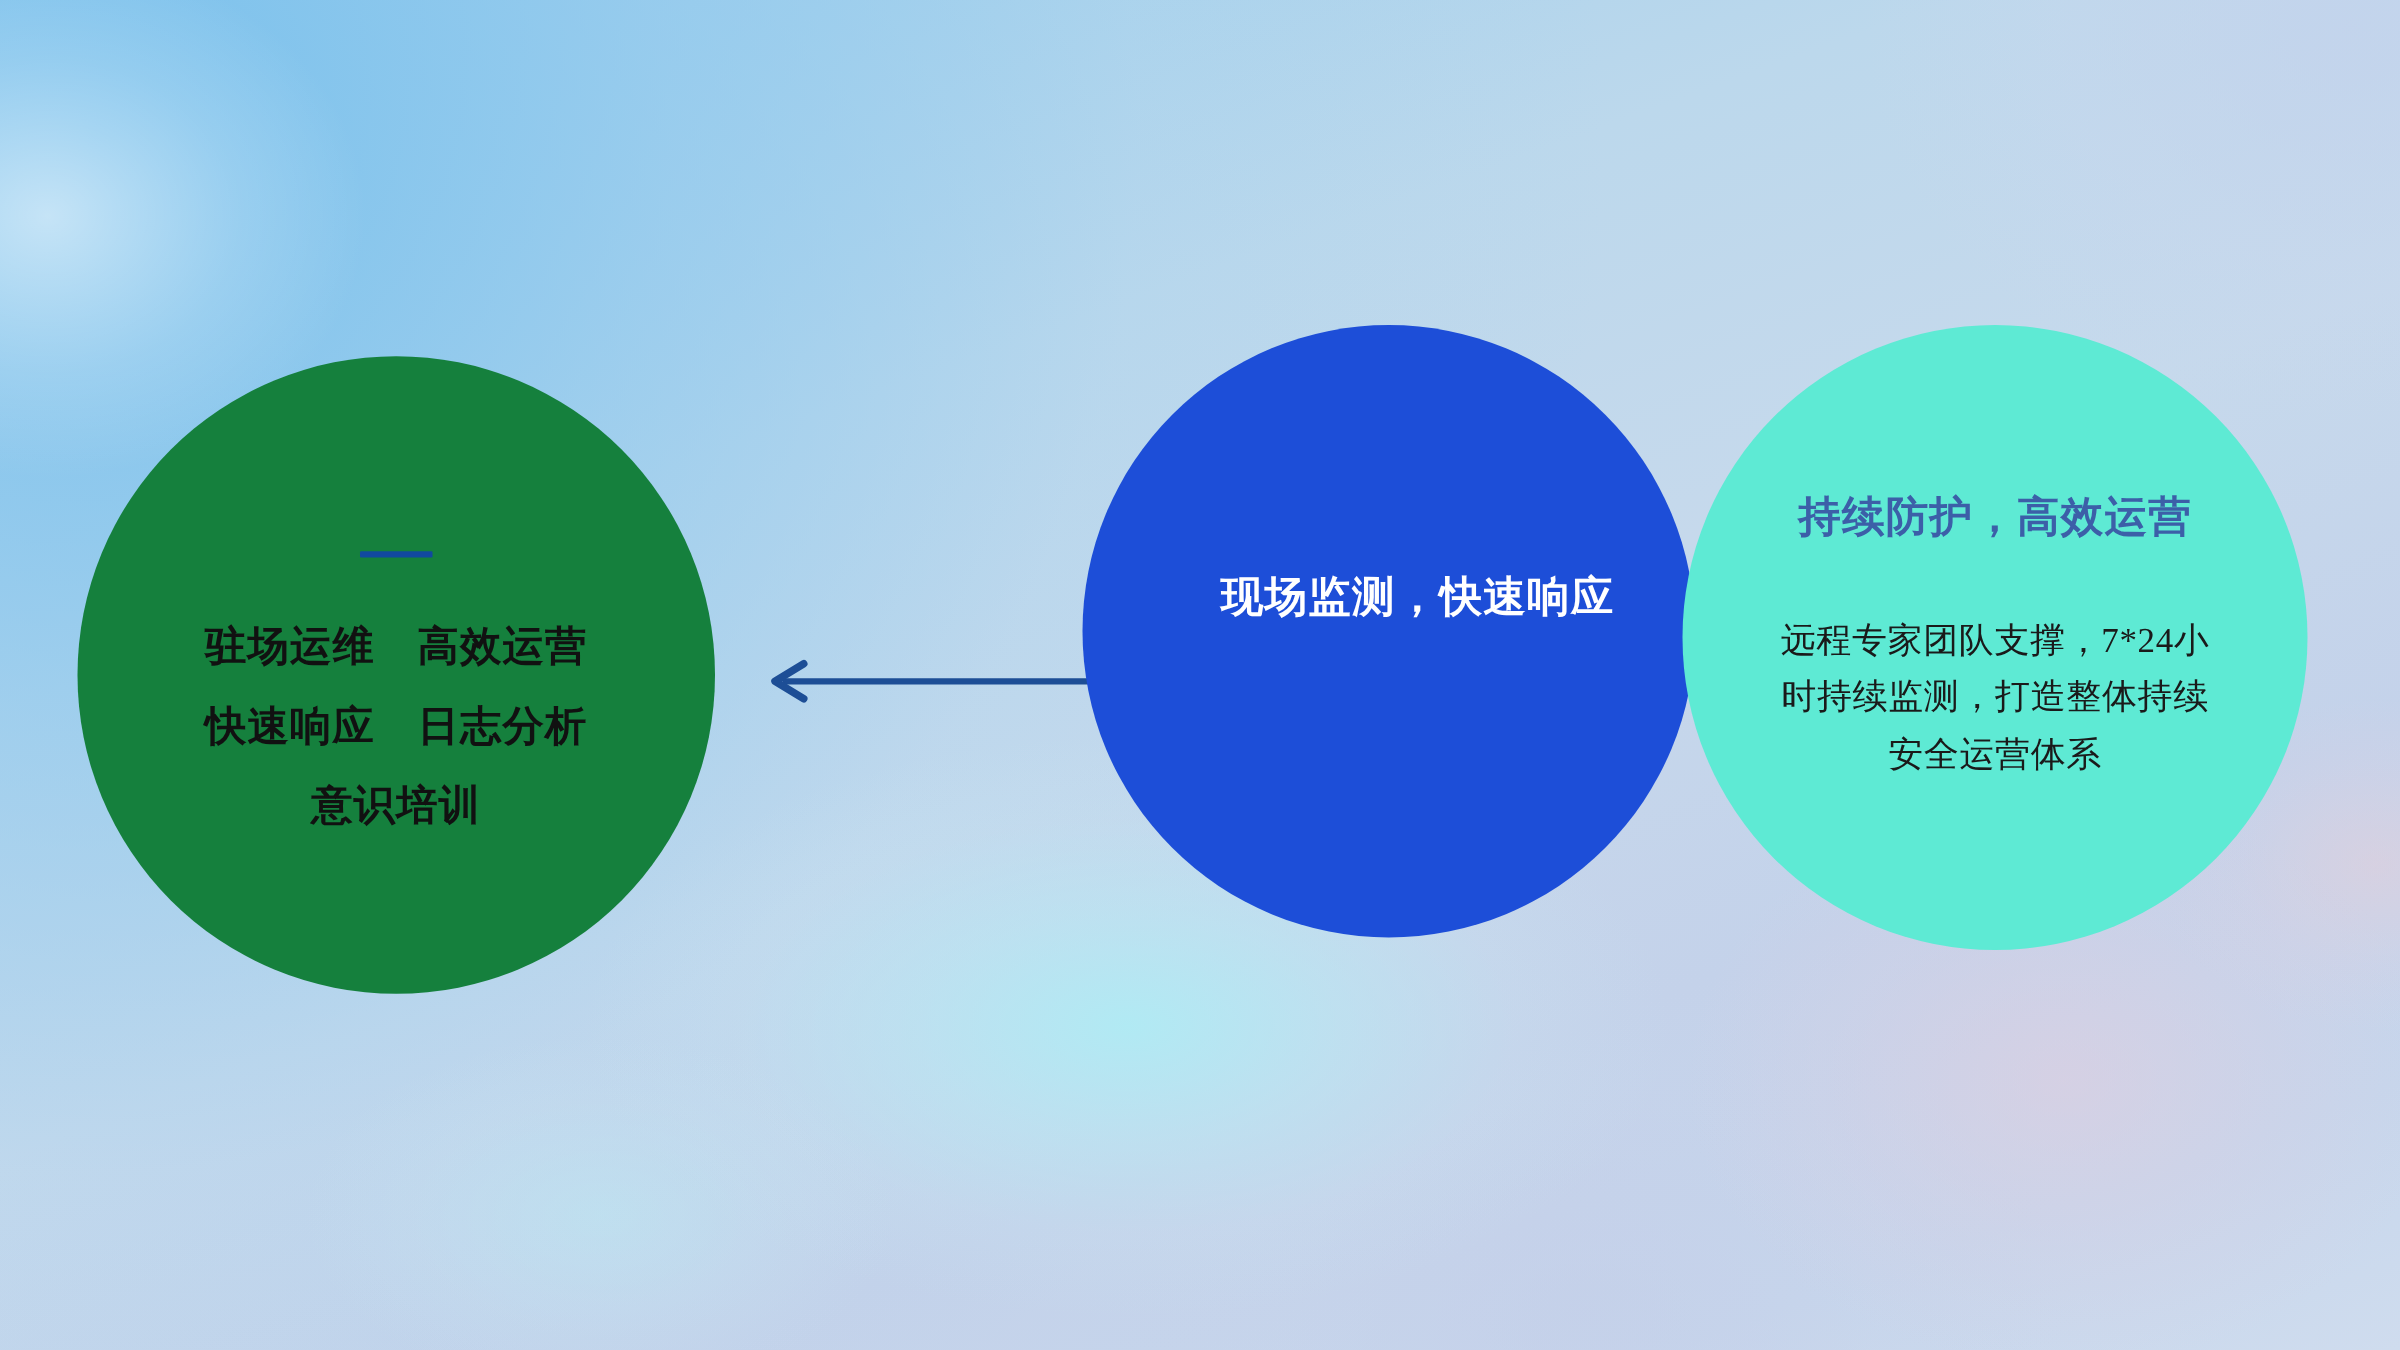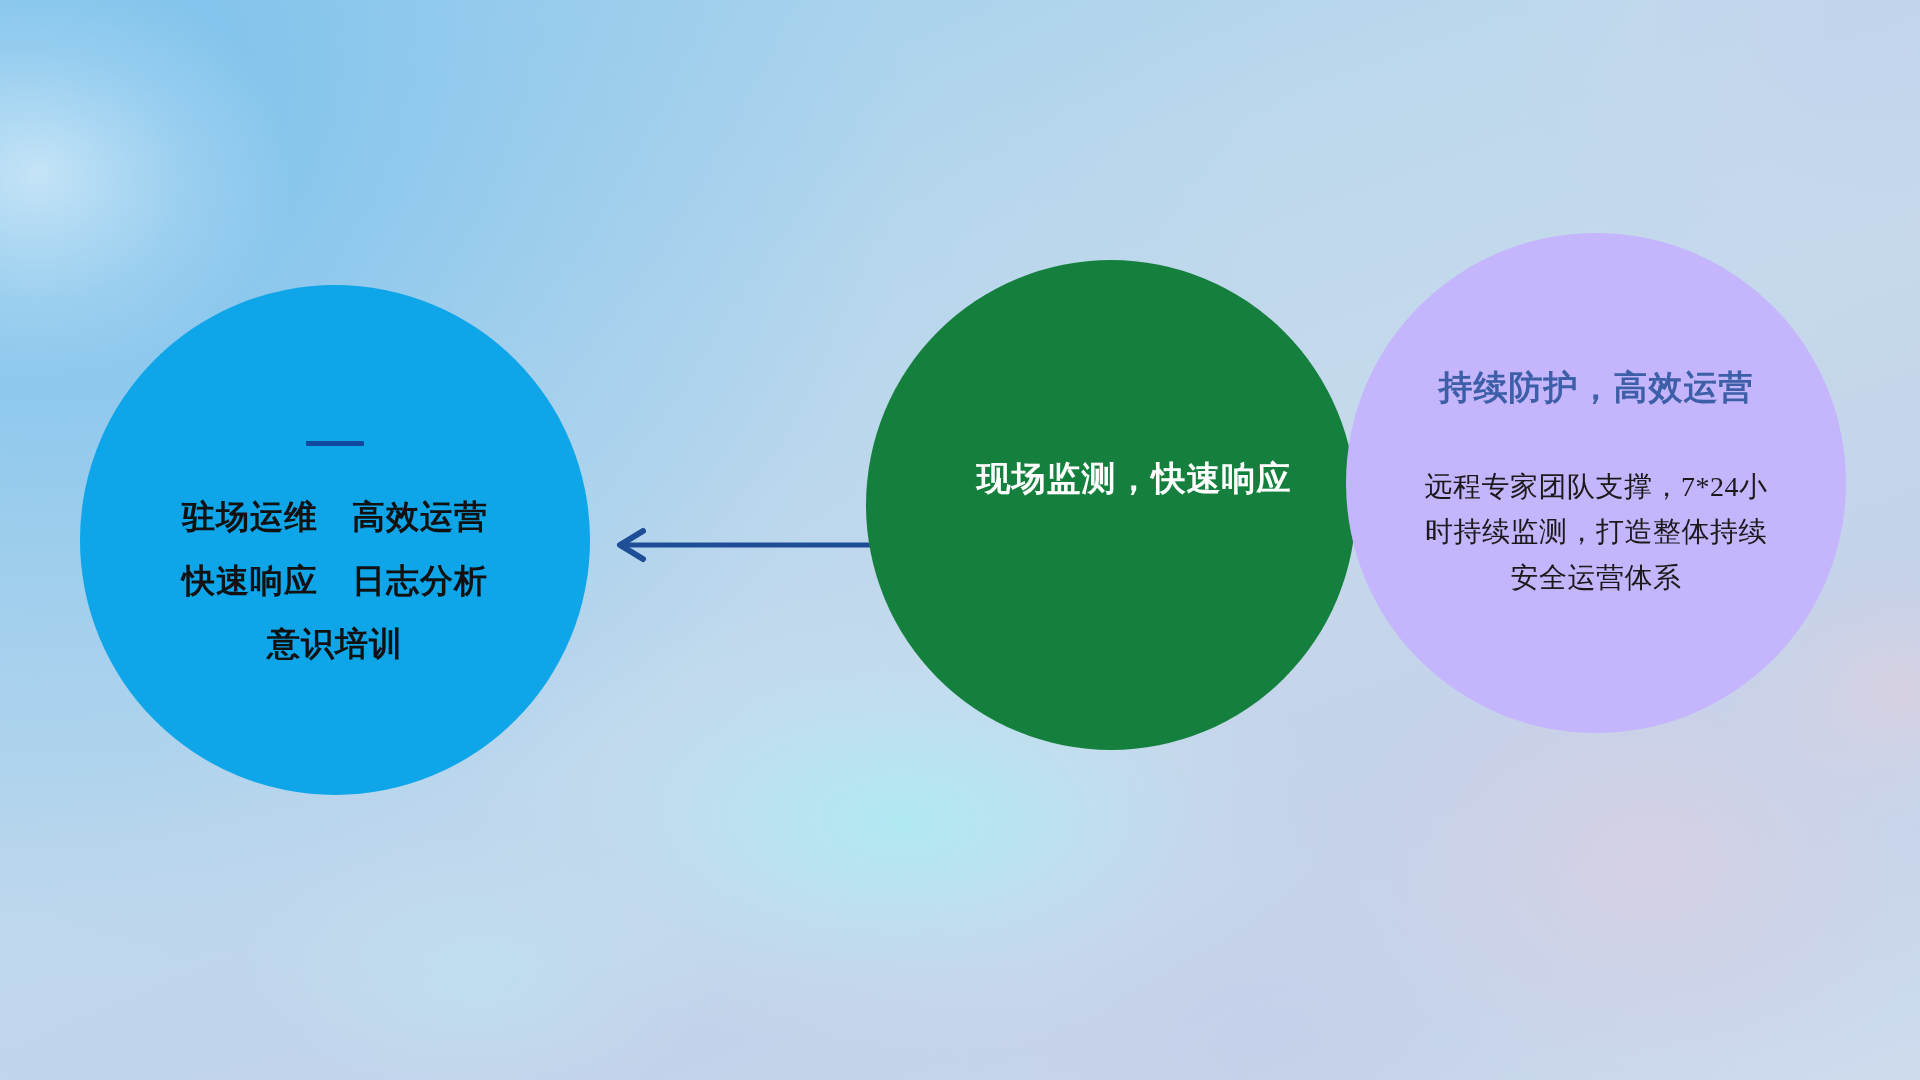--- a/index.html
+++ b/index.html
@@ -88,43 +88,43 @@
   }
 
   
   .circle {
     position: absolute;
     border-radius: 50%;
     box-sizing: border-box;
   }
 
   #circle-left {
-    left: 80px;
+    left: 62px;
     top: 285px;
     width: 510px;
     height: 510px;
-    background: #0ea5e9;
+    background: #15803d;
     z-index: 3;
   }
 
   #circle-middle {
     left: 866px;
     top: 260px;
     width: 490px;
     height: 490px;
-    background: #15803d;
+    background: #1d4ed8;
     z-index: 4;
   }
 
   #circle-right {
     left: 1346px;
-    top: 233px;
+    top: 260px;
     width: 500px;
     height: 500px;
-    background: #c4b5fd;
+    background: #5eead4;
     z-index: 5;
   }
 
   
   .left-content {
     position: absolute;
     left: 0;
     top: 0;
     width: 100%;
     height: 100%;

